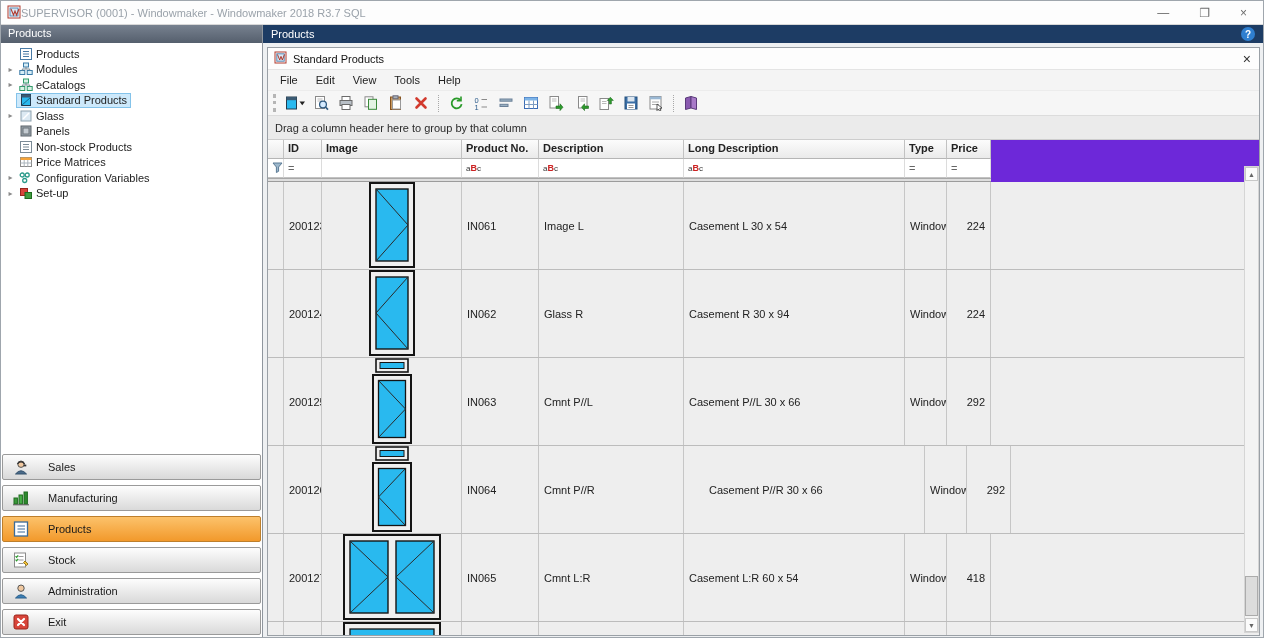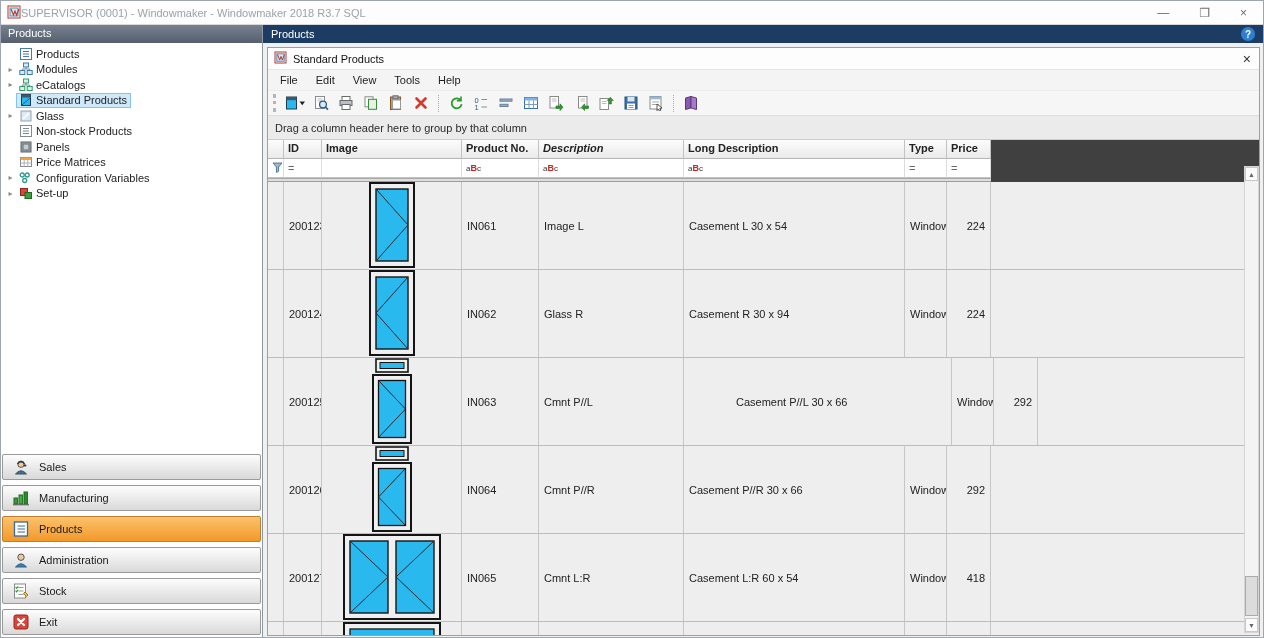--- a/index.html
+++ b/index.html
@@ -16,41 +16,41 @@
   
   .sidebar{position:absolute;top:24px;left:0;width:262px;bottom:0;background:#fff;border-right:1px solid #8f969e;display:flex;flex-direction:column}
   .sidebar-header{height:18px;background:linear-gradient(#77818f,#555f6d);color:#fff;font-size:11px;padding:2px 7px}
   .tree{flex:1;overflow:hidden;padding-top:3px}
   .tree-item{display:flex;align-items:center;height:15.5px;padding-left:4px;cursor:default;white-space:nowrap}
   .tree-item .exp{width:11px;color:#8a8a8a;font-size:8px;text-align:center;flex:0 0 11px}
   .item-body{display:flex;align-items:center;gap:3px;padding:0 3px 0 1px;border:1px solid transparent;height:15px}
   .tree-item.selected .item-body{background:#cde9fb;border:1px solid #84c3ea}
   .ticon{width:15px;height:14px;display:inline-flex;align-items:center;justify-content:center}
   .nav{padding:3px 1px 2px 1px;display:flex;flex-direction:column;gap:5px}
-  .nav-btn{height:26px;border:1px solid #9a9a9a;border-radius:2px;background:linear-gradient(#fdfdfd,#d9d9d9);display:flex;align-items:center;padding-left:9px;gap:9px;font-size:11px;color:#1a1a1a;cursor:default}
+  .nav-btn{height:26px;border:1px solid #9a9a9a;border-radius:2px;background:linear-gradient(#fdfdfd,#d9d9d9);display:flex;align-items:center;padding-left:9px;gap:18px;font-size:11px;color:#1a1a1a;cursor:default}
   .nav-btn.active{background:linear-gradient(#fcc26b,#f2992b);border-color:#bd7f2c}
   .nicon{width:18px;height:18px;display:inline-flex;align-items:center;justify-content:center}
 
   
   .main{position:absolute;top:24px;left:262px;right:0;bottom:0;background:#eef0f2}
   .tabbar{height:18px;background:#1d3c64;color:#fff;display:flex;align-items:center;padding:0 8px;font-size:11px}
   .helpq{margin-left:auto;width:14px;height:14px;border-radius:50%;background:#2f7fd0;color:#fff;display:flex;align-items:center;justify-content:center;font-size:10px;font-weight:bold;cursor:default}
   .inner{position:absolute;top:22px;left:4px;right:3px;bottom:1px;background:#fff;border:1px solid #9aa0a6;display:flex;flex-direction:column;overflow:hidden}
   .inner-title{height:22px;display:flex;align-items:center;padding:0 8px 0 6px;gap:6px;background:#fdfdfd;border-bottom:1px solid #e4e4e4;font-size:11px;color:#111}
   .inner-close{margin-left:auto;font-size:14px;color:#333;cursor:default}
   .menubar{height:20px;display:flex;align-items:center;padding:0 3px;font-size:11px;background:#f4f4f4}
   .menu-item{padding:2px 9px;cursor:default}
   .toolbar{height:26px;display:flex;align-items:center;padding:0 5px;gap:3px;background:#f6f6f6;border-top:1px solid #ececec;border-bottom:1px solid #dcdcdc}
   .tb-btn{width:22px;height:20px;display:inline-flex;align-items:center;justify-content:center;cursor:default}
   .tb-sep{width:1px;height:17px;border-left:1px dotted #a8a8a8;margin:0 3px}
   .tb-grip{width:5px;height:18px;border-left:3px dotted #b5b5b5;margin-right:4px}
   .groupbar{height:24px;background:#ebebeb;border-bottom:1px solid #cdcdcd;display:flex;align-items:center;padding-left:7px;color:#2a2a2a}
 
   
-  .grid{position:relative;flex:1;background:#404040;overflow:hidden}
+  .grid{position:relative;flex:1;background:#6d28d9;overflow:hidden}
   .gr-row{display:flex}
   .hdr-cell{background:linear-gradient(#fcfcfc,#eaeaea);border-right:1px solid #c2c2c2;border-bottom:1px solid #b5b5b5;font-weight:bold;padding:2px 4px;height:19px;overflow:hidden;white-space:nowrap;cursor:default}
   .flt-cell{height:19px;border-right:1px solid #dcdcdc;border-bottom:1px solid #c2c2c2;background:#fff;display:flex;align-items:center;padding:0 4px;color:#666;gap:2px;cursor:default}
   .abc{font-size:8px;color:#333;letter-spacing:0}
   .abc b{color:#c22;font-size:9px}
   .sep-band{height:4px;background:#dedede;border-top:1px solid #a8a8a8;border-bottom:1px solid #9c9c9c}
   .data-row{display:flex;height:88px;background:#eeeeee;border-bottom:1px solid #bcbcbc;cursor:default}
   .cell{border-right:1px solid #c6c6c6;display:flex;align-items:center;padding:0 5px;overflow:hidden;white-space:nowrap}
   .cell.center{justify-content:center;padding:0}
   .cell.right{justify-content:flex-end}
@@ -149,39 +149,39 @@
               </svg>
             </span>
             <span class="lbl">Glass</span>
           </span>
         </div>
         <div class="tree-item">
           <span class="exp"></span>
           <span class="item-body">
             <span class="ticon">
               <svg width="14" height="14">
+                <rect x="2" y="2" width="10" height="10" fill="#9aa4ad" stroke="#5a6268"></rect>
+                <rect x="4" y="4" width="6" height="6" fill="#c3cad0" stroke="#6a7278"></rect>
+              </svg>
+            </span>
+            <span class="lbl">Panels</span>
+          </span>
+        </div>
+        <div class="tree-item">
+          <span class="exp"></span>
+          <span class="item-body">
+            <span class="ticon">
+              <svg width="14" height="14">
                 <rect x="1.5" y="1.5" width="11" height="11" fill="#fff" stroke="#7a8a96"></rect>
                 <line x1="4" y1="4.5" x2="10" y2="4.5" stroke="#7a8a96"></line>
                 <line x1="4" y1="7" x2="10" y2="7" stroke="#7a8a96"></line>
                 <line x1="4" y1="9.5" x2="10" y2="9.5" stroke="#7a8a96"></line>
               </svg>
             </span>
             <span class="lbl">Non-stock Products</span>
-          </span>
-        </div>
-        <div class="tree-item">
-          <span class="exp"></span>
-          <span class="item-body">
-            <span class="ticon">
-              <svg width="14" height="14">
-                <rect x="2" y="2" width="10" height="10" fill="#9aa4ad" stroke="#5a6268"></rect>
-                <rect x="4" y="4" width="6" height="6" fill="#c3cad0" stroke="#6a7278"></rect>
-              </svg>
-            </span>
-            <span class="lbl">Panels</span>
           </span>
         </div>
         <div class="tree-item">
           <span class="exp"></span>
           <span class="item-body">
             <span class="ticon">
               <svg width="14" height="14">
                 <rect x="1.5" y="2.5" width="11" height="9" fill="#fff" stroke="#8a8a8a"></rect>
                 <rect x="1.5" y="2.5" width="11" height="2.5" fill="#f4a33a"></rect>
                 <line x1="5.2" y1="5" x2="5.2" y2="11.5" stroke="#aab4bc"></line>
@@ -244,47 +244,47 @@
         <div class="nav-btn active">
           <span class="nicon">
             <svg width="18" height="18">
               <rect x="2.5" y="2" width="13" height="14" fill="#fff" stroke="#3a6b99" stroke-width="1.3"></rect>
               <line x1="5.5" y1="6" x2="13" y2="6" stroke="#3a6b99"></line>
               <line x1="5.5" y1="9" x2="13" y2="9" stroke="#3a6b99"></line>
               <line x1="5.5" y1="12" x2="13" y2="12" stroke="#3a6b99"></line>
             </svg>
           </span>
           <span>Products</span>
-        </div>
-        <div class="nav-btn">
-          <span class="nicon">
-            <svg width="18" height="18">
-              <circle cx="9" cy="6.2" r="3.2" fill="#f0c8a0" stroke="#555"></circle>
-              <path d="M3.5 16 q5.5 -6.5 11 0 z" fill="#3a7fb5" stroke="#2a5f8a"></path>
-            </svg>
-          </span>
-          <span>Administration</span>
         </div>
         <div class="nav-btn">
           <span class="nicon">
             <svg width="18" height="18">
               <rect x="2.5" y="2" width="11" height="14" fill="#fff" stroke="#8a8a8a"></rect>
               <line x1="6.5" y1="5.5" x2="11.5" y2="5.5" stroke="#999"></line>
               <line x1="6.5" y1="9" x2="11.5" y2="9" stroke="#999"></line>
               <line x1="6.5" y1="12.5" x2="11.5" y2="12.5" stroke="#999"></line>
               <path d="M3.6 5.2 l1 1.2 1.6-2" fill="none" stroke="#2e9b2e" stroke-width="1.2"></path>
               <path d="M3.6 8.7 l1 1.2 1.6-2" fill="none" stroke="#2e9b2e" stroke-width="1.2"></path>
               <path d="M13 10 l3 3 -1.5 1.5 -3-3 z" fill="#f4c33a" stroke="#9a7a1a"></path>
             </svg>
           </span>
           <span>Stock</span>
         </div>
         <div class="nav-btn">
           <span class="nicon">
             <svg width="18" height="18">
+              <circle cx="9" cy="6.2" r="3.2" fill="#f0c8a0" stroke="#555"></circle>
+              <path d="M3.5 16 q5.5 -6.5 11 0 z" fill="#3a7fb5" stroke="#2a5f8a"></path>
+            </svg>
+          </span>
+          <span>Administration</span>
+        </div>
+        <div class="nav-btn">
+          <span class="nicon">
+            <svg width="18" height="18">
               <rect x="2" y="2" width="14" height="14" rx="2" fill="#d8453a" stroke="#9a241b"></rect>
               <path d="M6 6 L12 12 M12 6 L6 12" stroke="#fff" stroke-width="2.2" stroke-linecap="round"></path>
             </svg>
           </span>
           <span>Exit</span>
         </div>
       </div>
   </div>
 
   <div class="main">
@@ -435,21 +435,21 @@
           </span>
         </div>
       <div class="groupbar">Drag a column header here to group by that column</div>
 
       <div class="grid">
         <div class="gr-row" id="hdrRow">
             <div class="hdr-cell" style="width: 16px;"></div>
             <div class="hdr-cell" style="width: 38px;">ID</div>
             <div class="hdr-cell" style="width: 140px;">Image</div>
             <div class="hdr-cell" style="width: 77px;">Product No.</div>
-            <div class="hdr-cell" style="width: 145px; font-style: italic;">Description</div>
+            <div class="hdr-cell" style="width: 145px;">Description</div>
             <div class="hdr-cell" style="width: 221px;">Long Description</div>
             <div class="hdr-cell" style="width: 42px;">Type</div>
             <div class="hdr-cell" style="width: 44px;">Price</div>
           </div>
         <div class="gr-row" id="fltRow">
             <div class="flt-cell" style="width: 16px;">
               <span><svg width="11" height="11">
                   <path d="M1 1 h9 l-3.4 4 v4.3 l-2.2 1.2 v-5.5 z" fill="#9db8cc" stroke="#5a7a95"></path>
                 </svg></span>
             </div>
@@ -508,39 +508,39 @@
                 <span><svg width="40" height="86">
                     <rect x="4" y="1" width="32" height="13" fill="#efefef" stroke="#141414" stroke-width="1.6"></rect>
                     <rect x="8" y="4.5" width="24" height="6" fill="#29b9ef" stroke="#141414"></rect>
                     <rect x="1" y="17" width="38" height="68" fill="#efefef" stroke="#141414" stroke-width="2"></rect>
                     <rect x="6.5" y="22.5" width="27" height="57" fill="#29b9ef" stroke="#141414" stroke-width="1.3"></rect>
                     <path d="M6.5 22.5 L33.5 51 L6.5 79.5" fill="none" stroke="#2a2a2a" stroke-width="1"></path>
                   </svg></span>
               </div>
               <div class="cell" style="width: 77px;">IN063</div>
               <div class="cell" style="width: 145px;">Cmnt P//L</div>
-              <div class="cell" style="width: 221px; margin-left: 47px;">Casement P//L 30 x 66</div>
+              <div class="cell" style="width: 221px;">Casement P//L 30 x 66</div>
               <div class="cell" style="width: 42px;">Window</div>
               <div class="cell right" style="width: 44px;">292</div>
             </div>
             <div class="data-row">
               <div class="cell" style="width: 16px;"></div>
               <div class="cell" style="width: 38px;">200126</div>
               <div class="cell center" style="width: 140px;">
                 <span><svg width="40" height="86">
                     <rect x="4" y="1" width="32" height="13" fill="#efefef" stroke="#141414" stroke-width="1.6"></rect>
                     <rect x="8" y="4.5" width="24" height="6" fill="#29b9ef" stroke="#141414"></rect>
                     <rect x="1" y="17" width="38" height="68" fill="#efefef" stroke="#141414" stroke-width="2"></rect>
                     <rect x="6.5" y="22.5" width="27" height="57" fill="#29b9ef" stroke="#141414" stroke-width="1.3"></rect>
                     <path d="M33.5 22.5 L6.5 51 L33.5 79.5" fill="none" stroke="#2a2a2a" stroke-width="1"></path>
                   </svg></span>
               </div>
               <div class="cell" style="width: 77px;">IN064</div>
               <div class="cell" style="width: 145px;">Cmnt P//R</div>
-              <div class="cell" style="width: 221px;">Casement P//R  30 x 66</div>
+              <div class="cell" style="width: 221px; margin-left: 20px;">Casement P//R  30 x 66</div>
               <div class="cell" style="width: 42px;">Window</div>
               <div class="cell right" style="width: 44px;">292</div>
             </div>
             <div class="data-row">
               <div class="cell" style="width: 16px;"></div>
               <div class="cell" style="width: 38px;">200127</div>
               <div class="cell center" style="width: 140px;">
                 <span><svg width="98" height="86">
                     <rect x="1" y="1" width="96" height="84" fill="#efefef" stroke="#141414" stroke-width="2"></rect>
                     <rect x="7" y="7" width="38" height="72" fill="#29b9ef" stroke="#141414" stroke-width="1.4"></rect>

